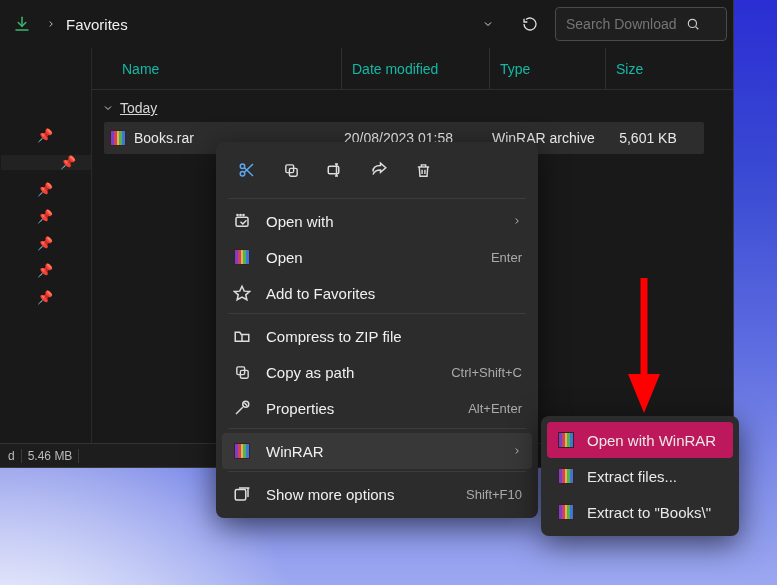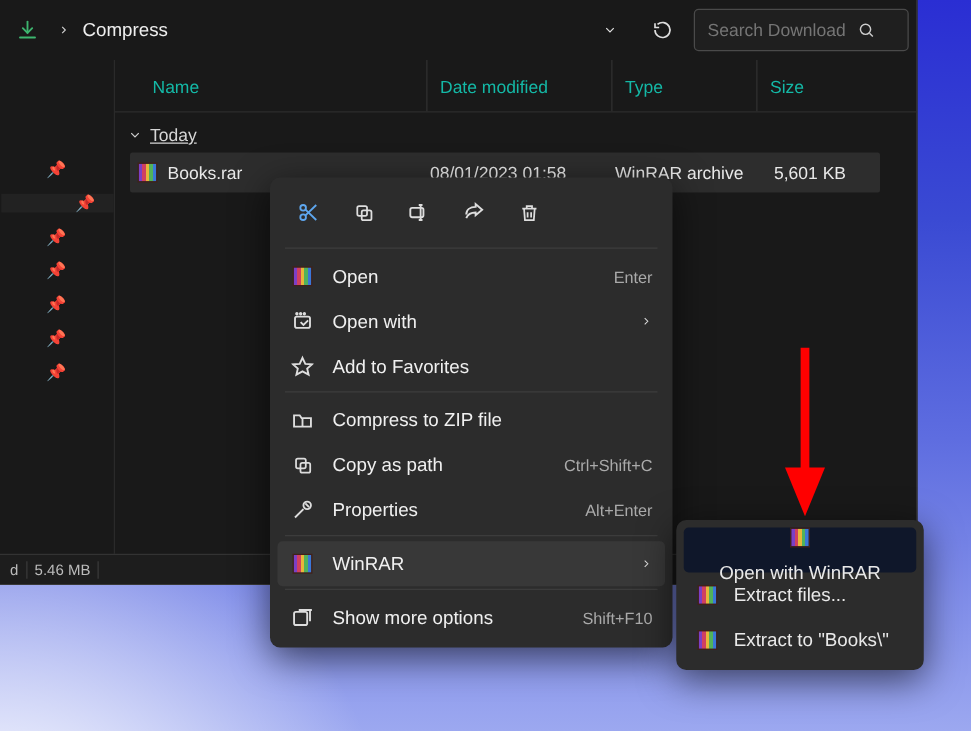--- a/index.html
+++ b/index.html
@@ -99,21 +99,21 @@
     position:absolute;
     left:541px; top:416px;
     width:198px;
     background:#2c2c2c;
     border-radius:8px;
     box-shadow: 0 8px 30px rgba(0,0,0,0.6);
     padding:6px;
   }
   .sub .mi { display:flex; align-items:center; height:36px; padding:0 10px; border-radius:4px; gap:12px; font-size:15px;}
   .sub .mi .ic { width:18px; display:flex;align-items:center;justify-content:center; }
-  .sub .mi.hl { background:#0f172a;flex-direction:column; }
+  .sub .mi.hl { background:#be185d; }
 
   
   .arrow { position:absolute; left:624px; top:278px; }
 
   .rar-icon {
     width:16px; height:16px;
     background:
       linear-gradient(to right,
         #7b3fc6 0 20%, #d04060 20% 40%, #e8b63a 40% 60%, #52b25a 60% 80%, #3a77d8 80% 100%);
     border:1px solid #40201a;
@@ -131,21 +131,21 @@
           <path d="M12 3v12"></path>
           <path d="M7 10l5 5 5-5"></path>
           <path d="M4 20h16"></path>
         </svg>
     </span>
     <span class="crumb-sep">
       <svg width="10" height="10" viewBox="0 0 24 24" fill="none" stroke="#cfcfcf" stroke-width="2.2">
           <polyline points="9 6 15 12 9 18"></polyline>
         </svg>
     </span>
-    <span class="crumb-text">Compress</span>
+    <span class="crumb-text">Favorites</span>
     <span class="spacer"></span>
     <span class="tool-btn">
       <svg width="12" height="12" viewBox="0 0 24 24" fill="none" stroke="#ddd" stroke-width="2">
           <polyline points="6 9 12 15 18 9"></polyline>
         </svg>
     </span>
     <span class="tool-btn">
       <svg width="16" height="16" viewBox="0 0 24 24" fill="none" stroke="#ddd" stroke-width="2">
           <path d="M3 12a9 9 0 1 0 3-6.7"></path>
           <polyline points="3 4 3 9 8 9"></polyline>
@@ -181,21 +181,21 @@
         <svg width="12" height="12" viewBox="0 0 24 24" fill="none" stroke="#cfcfcf" stroke-width="2">
             <polyline points="6 9 12 15 18 9"></polyline>
           </svg>
         <span>Today</span>
       </div>
       <div class="row">
         <div class="cell name">
           <span class="rar-icon"></span>
           <span>Books.rar</span>
         </div>
-        <div class="cell date">08/01/2023 01:58</div>
+        <div class="cell date">20/08/2023 01:58</div>
         <div class="cell type">WinRAR archive</div>
         <div class="cell size">5,601 KB</div>
       </div>
     </div>
   </div>
 
   <div class="statusbar">
     <span>d</span>
     <span class="vdiv"></span>
     <span>5.46 MB</span>
@@ -238,41 +238,41 @@
           <path d="M4 7h16"></path>
           <path d="M10 11v6M14 11v6"></path>
           <path d="M6 7l1 13h10l1-13"></path>
           <path d="M9 7V4h6v3"></path>
         </svg>
       </span>
   </div>
   <hr>
   <div class="mi">
     <span class="ic">
-        <span class="rar-icon"></span>
-      </span>
-    <span class="lbl">Open</span>
-    <span class="hint">Enter</span>
-  </div>
-  <div class="mi">
-    <span class="ic">
         <svg width="18" height="18" viewBox="0 0 24 24" fill="none" stroke="#ddd" stroke-width="2">
           <rect x="4" y="7" width="16" height="12" rx="2"></rect>
           <circle cx="6" cy="4" r="0.8" fill="#ddd"></circle>
           <circle cx="10" cy="4" r="0.8" fill="#ddd"></circle>
           <circle cx="14" cy="4" r="0.8" fill="#ddd"></circle>
           <path d="M10 13l3 3 5-5"></path>
         </svg>
       </span>
     <span class="lbl">Open with</span>
     <span class="chev">
         <svg width="10" height="10" viewBox="0 0 24 24" fill="none" stroke="#ddd" stroke-width="2">
           <polyline points="9 6 15 12 9 18"></polyline>
         </svg>
       </span>
+  </div>
+  <div class="mi">
+    <span class="ic">
+        <span class="rar-icon"></span>
+      </span>
+    <span class="lbl">Open</span>
+    <span class="hint">Enter</span>
   </div>
   <div class="mi">
     <span class="ic">
         <svg width="18" height="18" viewBox="0 0 24 24" fill="none" stroke="#ddd" stroke-width="2">
           <polygon points="12 3 15 9.5 22 10 17 14.5 18.5 21 12 17.5 5.5 21 7 14.5 2 10 9 9.5"></polygon>
         </svg>
       </span>
     <span class="lbl">Add to Favorites</span>
   </div>
   <hr>

